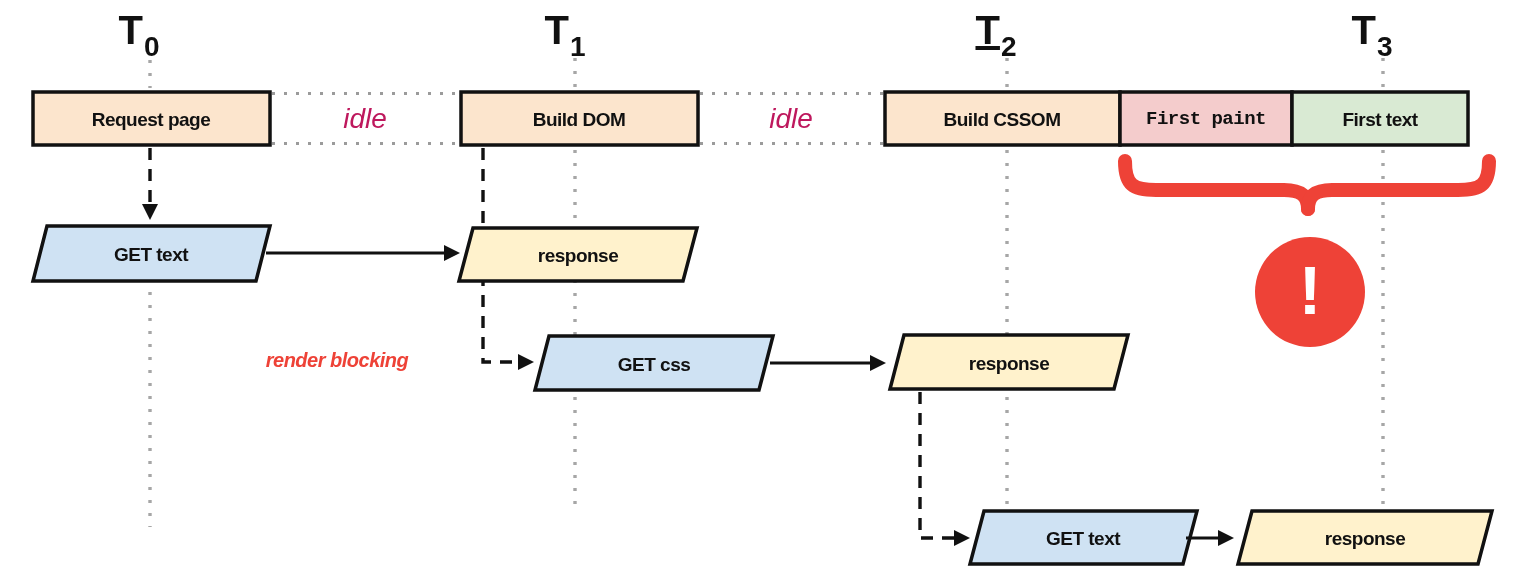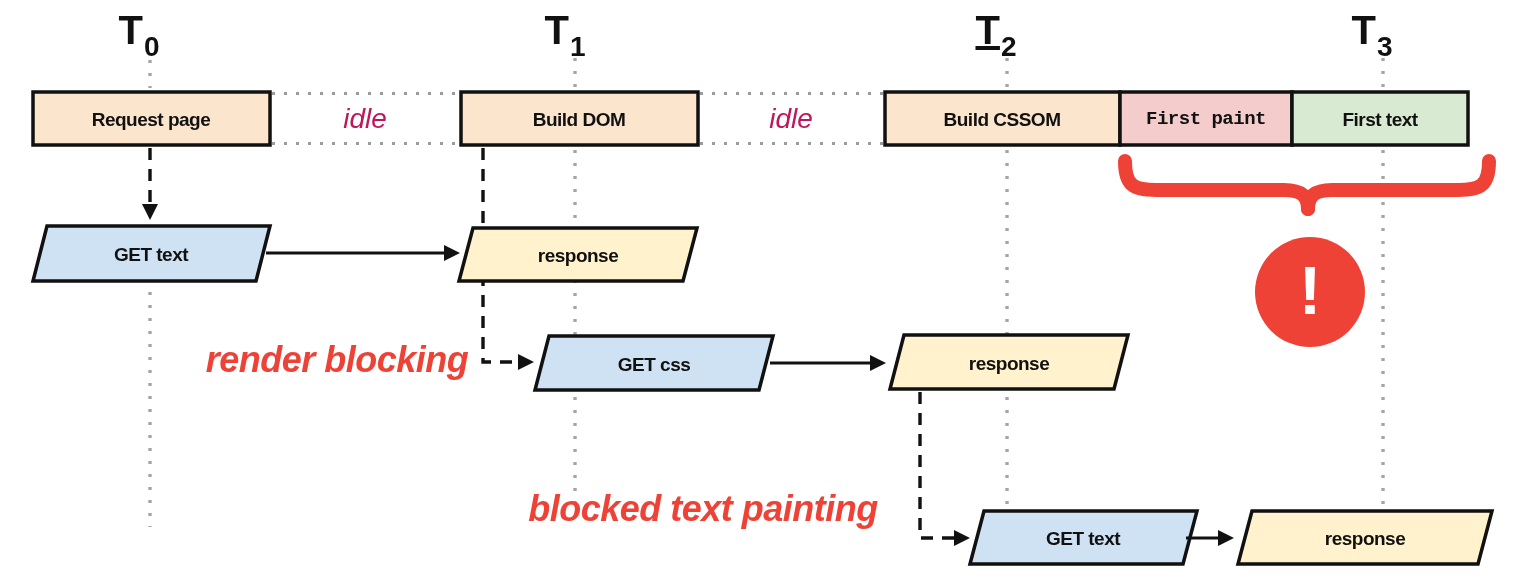--- a/index.html
+++ b/index.html
@@ -15,21 +15,21 @@
   .lbl{
     position:absolute;
     transform:translate(-50%,-50%);
     font-size:19px;font-weight:bold;letter-spacing:-0.5px;
     color:#111;white-space:nowrap;line-height:1;
   }
   .idle-lbl{
     font-weight:normal;font-style:italic;color:#be185d;font-size:28px;letter-spacing:0;
   }
   .red-note{
-    color:#ee4237;font-style:italic;font-size:36px;letter-spacing:-0.5px;
+    color:#ee4237;font-style:italic;font-size:20px;letter-spacing:-0.5px;
   }
   .tmark{
     position:absolute;transform:translate(-50%,-50%);
     font-size:40px;font-weight:bold;color:#111;white-space:nowrap;line-height:1;
   }
   .tmark .tsub{
     display:inline-block;font-size:28px;transform:translateY(12px);margin-left:1px;
   }
   .warning-circle{
     position:absolute;left:1255px;top:237px;width:110px;height:110px;
@@ -118,19 +118,18 @@
   <div class="lbl" style="left:1380px;top:119px;">First text</div>
 
   <div class="lbl" style="left:151px;top:254px;">GET text</div>
   <div class="lbl" style="left:578px;top:255px;">response</div>
   <div class="lbl" style="left:654px;top:364px;text-align:right;">GET css</div>
   <div class="lbl" style="left:1009px;top:363px;">response</div>
   <div class="lbl" style="left:1083px;top:538px;">GET text</div>
   <div class="lbl" style="left:1365px;top:538px;">response</div>
 
   <div class="lbl red-note" style="left:337px;top:360px;">render blocking</div>
-  <div class="lbl red-note" style="left:703px;top:509px;">blocked text painting</div>
 
   <div class="warning-circle">
     <span>!</span>
   </div>
 
 </div>
 
 </body></html>

